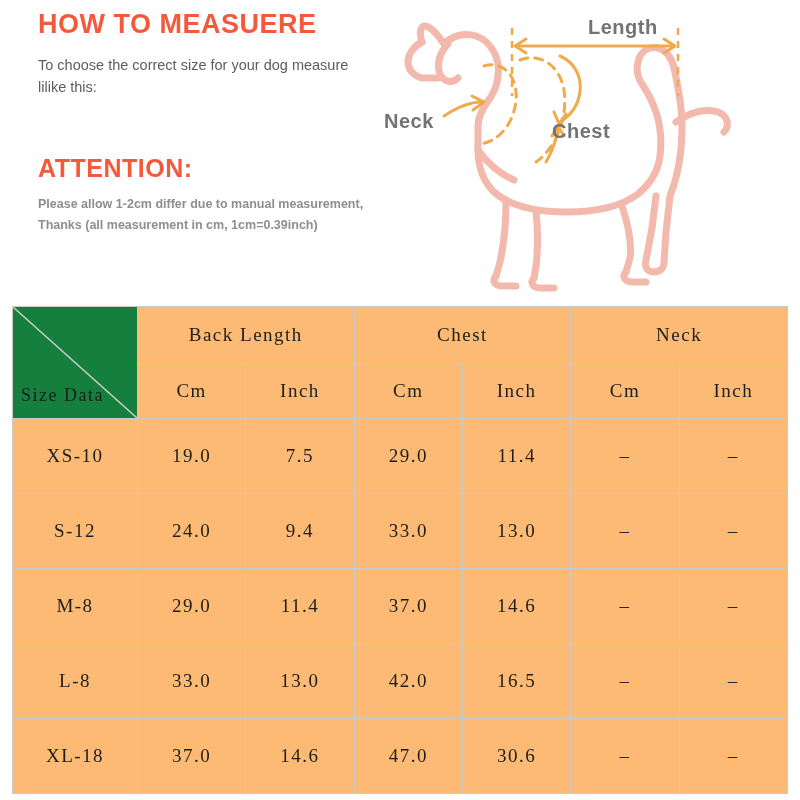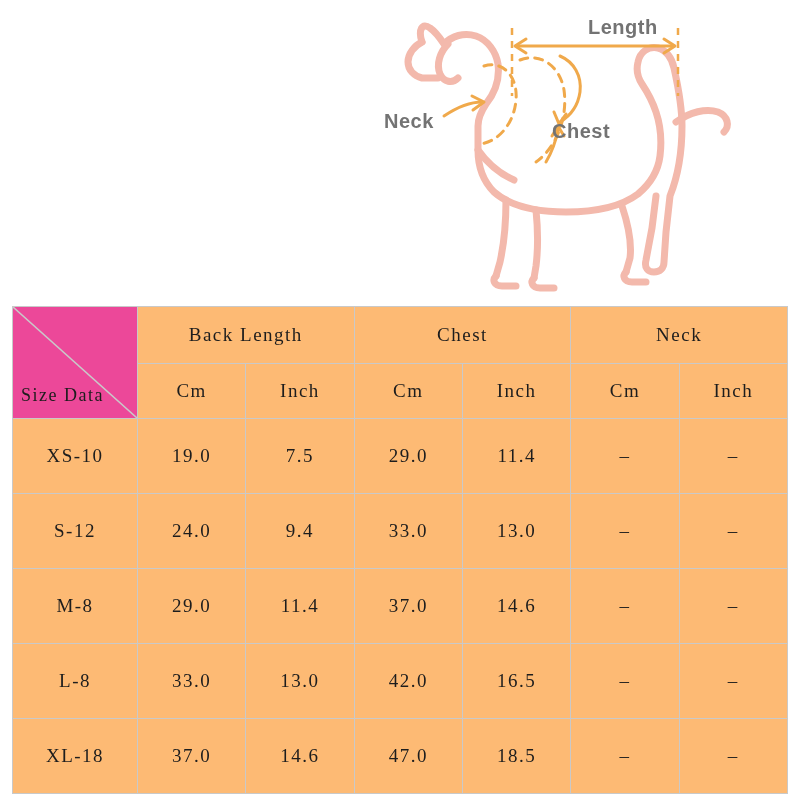--- a/index.html
+++ b/index.html
@@ -113,21 +113,21 @@
   tbody td {
     height: 74px;
     background: #fdba74;
   }
 
   
   .corner {
     position: relative;
     padding: 0 !important;
     height: 110px;
-    background: #ec4899;
+    background: #15803d;
   }
   .corner .diag {
     position: absolute;
     inset: 0;
     width: 100%;
     height: 100%;
   }
   .corner .corner-label {
     position: absolute;
     left: 8px;
@@ -135,20 +135,27 @@
     font-size: 18px;
     letter-spacing: 1.5px;
     color: #1d1d1d;
   }
 </style>
 </head>
 <body>
 
 <div class="page">
 
+  <div class="info">
+    <h1 class="title-main">HOW TO MEASUERE</h1>
+    <p class="subtext">To choose the correct size for your dog measure lilike this:</p>
+    <h2 class="title-attention">ATTENTION:</h2>
+    <p class="note">Please allow 1-2cm differ due to manual measurement,</p>
+    <p class="note">Thanks (all measurement in cm, 1cm=0.39inch)</p>
+  </div>
 
   <div class="illustration">
     <svg width="440" height="300" viewBox="0 0 440 300">
 
       <g fill="none" stroke="#f3b9ac" stroke-width="7" stroke-linecap="round" stroke-linejoin="round">
         <path d="M62 42 C58 30 62 22 70 28 C76 32 80 38 84 44
                  C92 36 104 32 116 36
                  C128 40 136 52 138 64
                  C140 80 134 94 126 104
                  C122 110 118 118 118 126
@@ -274,21 +281,21 @@
           <td>42.0</td>
           <td>16.5</td>
           <td>–</td>
           <td>–</td>
         </tr>
         <tr>
           <td>XL-18</td>
           <td>37.0</td>
           <td>14.6</td>
           <td>47.0</td>
-          <td>18.5</td>
+          <td>30.6</td>
           <td>–</td>
           <td>–</td>
         </tr>
       </tbody>
     </table>
   </div>
 
 </div>
 
 </body></html>

